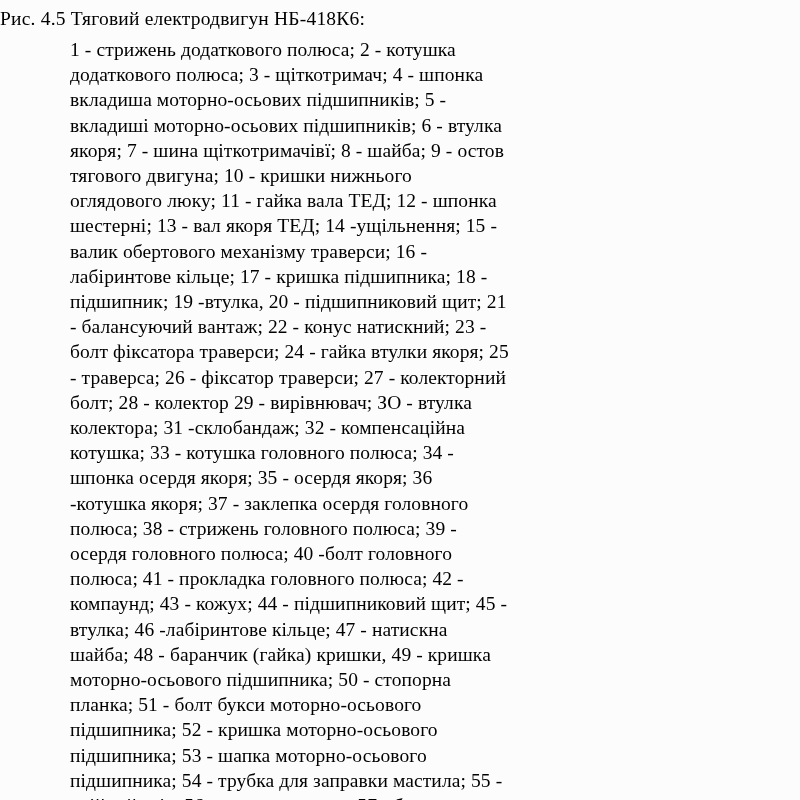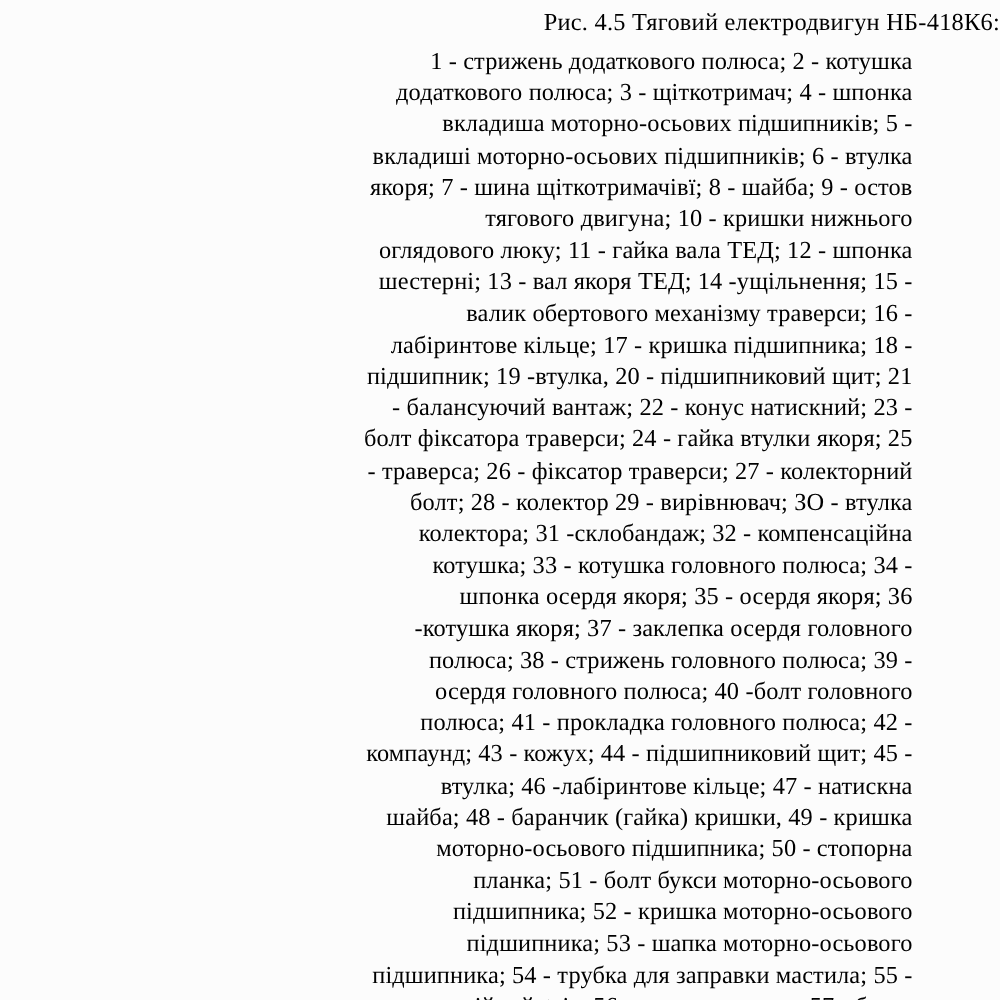--- a/index.html
+++ b/index.html
@@ -11,21 +11,21 @@
     height: 800px;
     overflow: hidden;
     background: #fcfcfc;
     font-family: "Liberation Serif", "DejaVu Serif", serif;
     color: #000000;
   }
   .page {
     width: 800px;
     height: 800px;
     overflow: hidden;
-    text-align: right;
+    text-align: left;
   }
   .figure-title {
     font-size: 19.5px;
     line-height: 25px;
     font-weight: normal;
     margin: 6px 0 6px 0;
     letter-spacing: 0.2px;
   }
   .parts-list {
     font-size: 19.5px;

